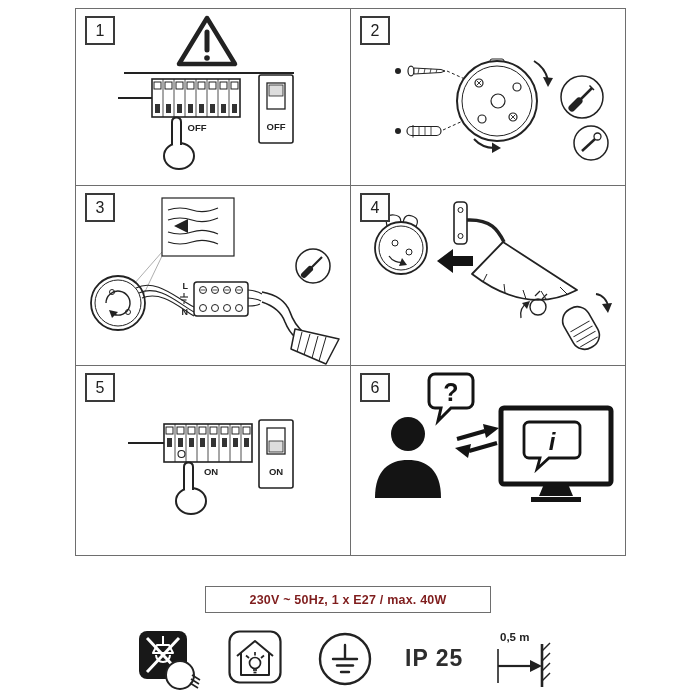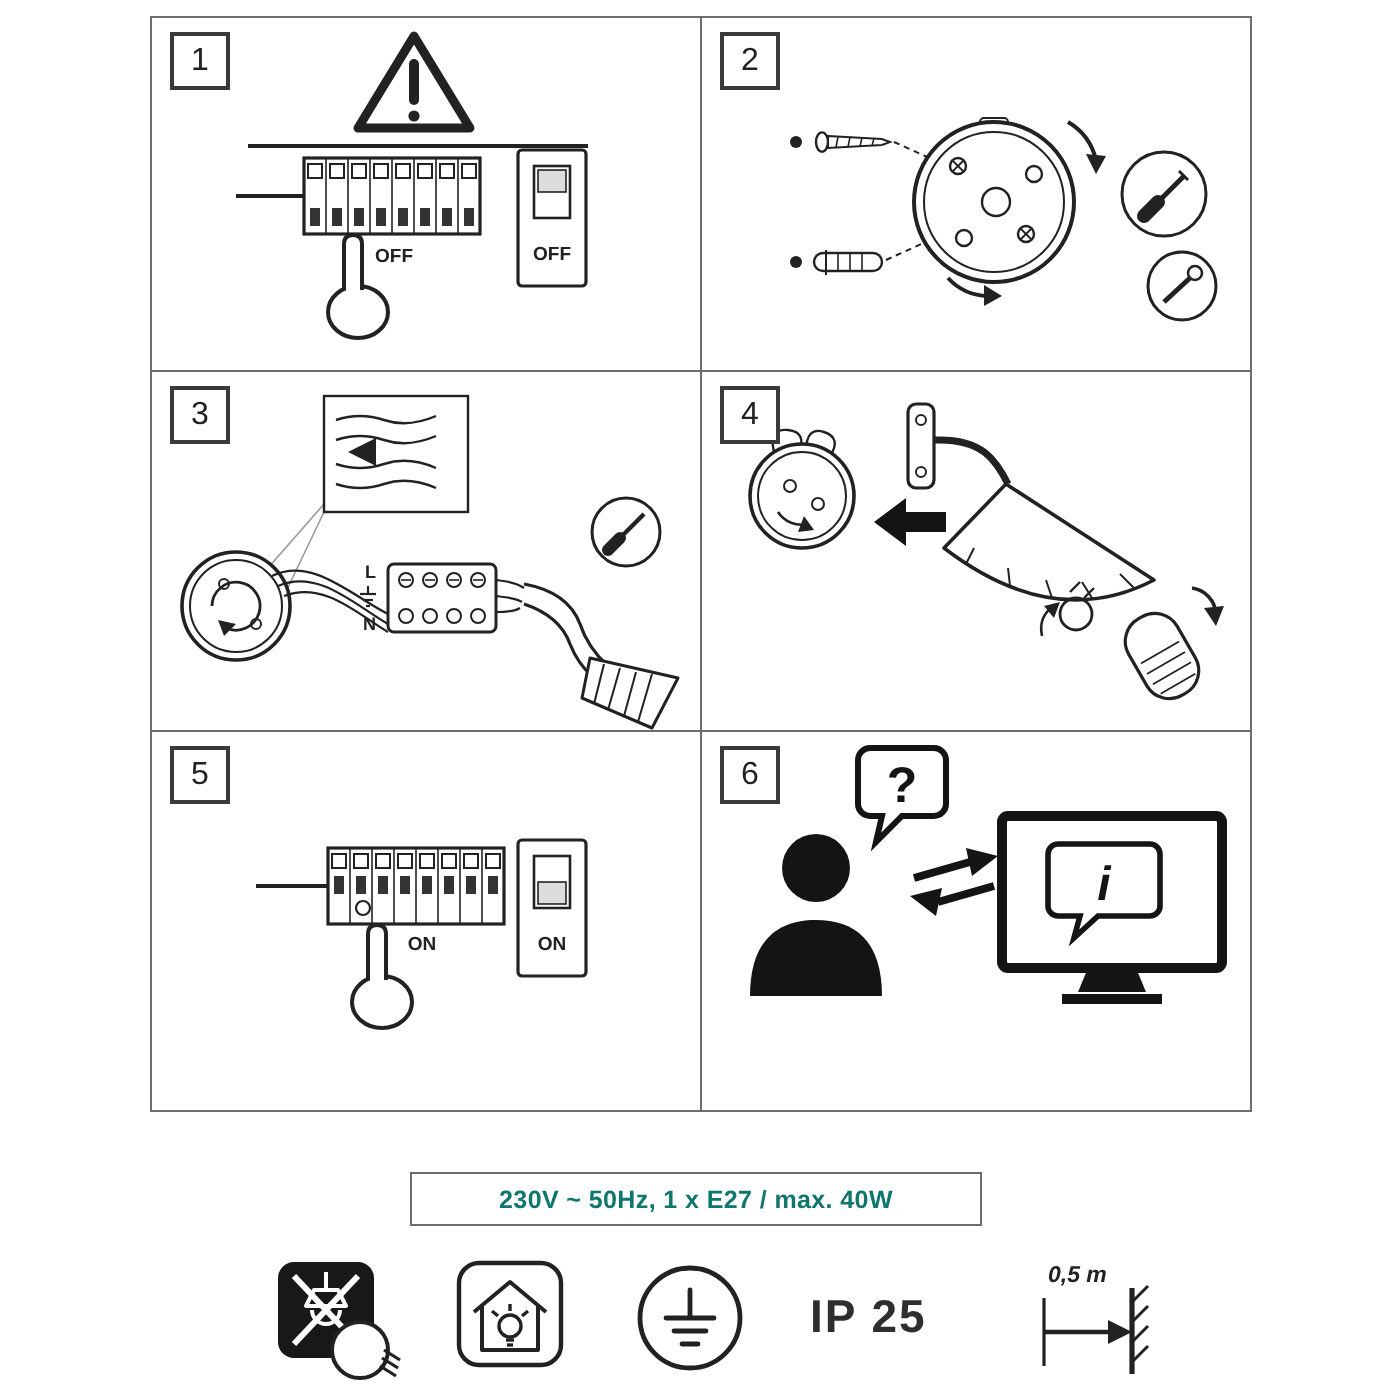--- a/index.html
+++ b/index.html
@@ -16,21 +16,21 @@
   .step-num {
     position:absolute; left:9px; top:7px; width:30px; height:29px; z-index:3;
     border:2px solid #3a3a3a; background:#fff; color:#222;
     display:flex; align-items:center; justify-content:center; font-size:16px;
   }
   text { font-family:"Liberation Sans", sans-serif; }
 
   .spec-box {
     position:absolute; left:205px; top:586px; width:286px; height:27px;
     border:1px solid #6e6e6e; display:flex; align-items:center; justify-content:center;
-    font-size:12.5px; font-weight:bold; color:#0f766e; letter-spacing:.2px;
+    font-size:12.5px; font-weight:bold; color:#7f1d1d; letter-spacing:.2px;
   }
 
   .icons-row { position:absolute; left:0; top:625px; width:700px; height:72px; }
   .icon-box { position:absolute; }
   .ip-badge { font-size:23px; font-weight:bold; color:#2e2e2e; letter-spacing:1px; line-height:1; }
 </style>
 </head>
 <body>
 
 <div class="sheet">
@@ -442,21 +442,21 @@
           <line x1="19" y1="33.5" x2="35" y2="33.5"></line>
           <line x1="23" y1="40" x2="31" y2="40"></line>
         </g>
       </svg>
     </div>
 
     <div class="icon-box ip-badge" style="left:405px; top:22px; width:70px;">
       <span>IP 25</span>
     </div>
 
-    <div class="icon-box" style="left:516px; top:4px; width:60px; height:62px;font-style:italic;">
+    <div class="icon-box" style="left:492px; top:4px; width:60px; height:62px;">
       <svg viewBox="0 0 60 62">
         <text x="8" y="12" font-size="11.5" font-weight="bold" fill="#222">0,5 m</text>
         <g stroke="#222" fill="none">
           <line x1="6" y1="20" x2="6" y2="54" stroke-width="1.6"></line>
           <line x1="6" y1="37" x2="38" y2="37" stroke-width="2.2"></line>
           <line x1="50" y1="15" x2="50" y2="58" stroke-width="2.6"></line>
           <g stroke-width="1.5">
             <line x1="50" y1="22" x2="58" y2="14"></line>
             <line x1="50" y1="32" x2="58" y2="24"></line>
             <line x1="50" y1="42" x2="58" y2="34"></line>

